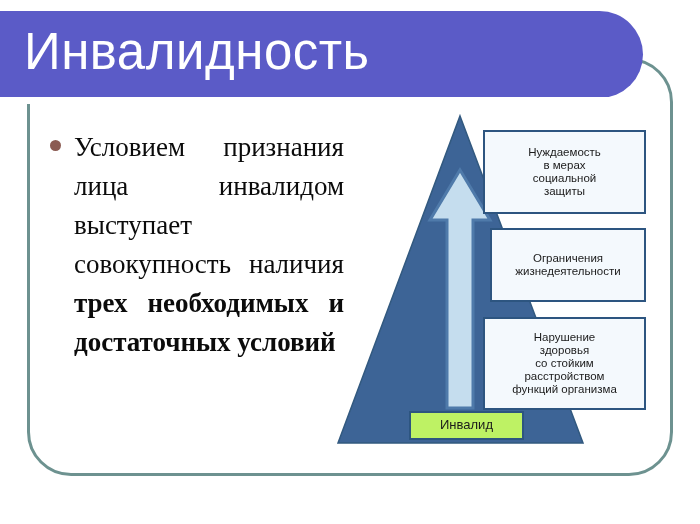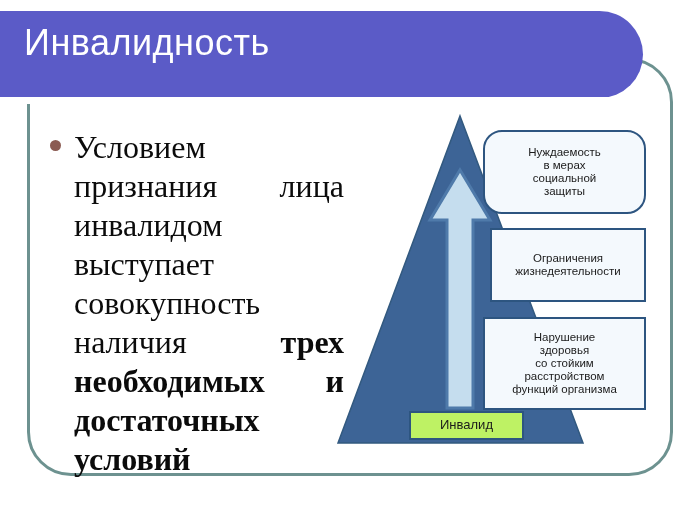--- a/index.html
+++ b/index.html
@@ -63,21 +63,21 @@
     width: 650px;
     height: 4px;
     background: #ffffff;
   }
   #title-text {
     position: absolute;
     left: 24px;
     top: 22px;
     color: #ffffff;
     font-family: "Liberation Sans", sans-serif;
-    font-size: 36px;
+    font-size: 51px;
     font-weight: 400;
     letter-spacing: 0.5px;
     white-space: nowrap;
   }
 
   
   #body-block {
     position: absolute;
     left: 44px;
     top: 128px;
@@ -89,21 +89,21 @@
     top: 12px;
     width: 11px;
     height: 11px;
     border-radius: 50%;
     background: #8b5b52;
   }
   #body-text {
     margin: 0;
     padding-left: 30px;
     font-family: "Liberation Serif", serif;
-    font-size: 32px;
+    font-size: 27px;
     line-height: 39px;
     color: #0b0b0b;
     text-align: justify;
     text-align-last: left;
   }
   #body-text .b { font-weight: 700; }
 
   
   #diagram {
     position: absolute;
@@ -120,21 +120,21 @@
     background: #f4f9fd;
     border: 2px solid #2d5580;
     display: flex;
     align-items: center;
     justify-content: center;
     text-align: center;
     color: #1b1b1b;
     font-family: "Liberation Sans", sans-serif;
     line-height: 1.12;
   }
-  #box-need     { left: 483px; top: 130px; width: 163px; height: 84px;  font-size: 11.5px; border-radius: 19px; }
+  #box-need     { left: 483px; top: 130px; width: 163px; height: 84px;  font-size: 11.5px; }
   #box-limit    { left: 490px; top: 228px; width: 156px; height: 74px;  font-size: 11.5px; }
   #box-health   { left: 483px; top: 317px; width: 163px; height: 93px;  font-size: 11.5px; }
   #box-invalid  { left: 409px; top: 411px; width: 115px; height: 29px;  font-size: 13px;  background: #bef264; }
 
   
   #bottom-strip {
     position: absolute;
     left: 0;
     top: 500px;
     width: 700px;

